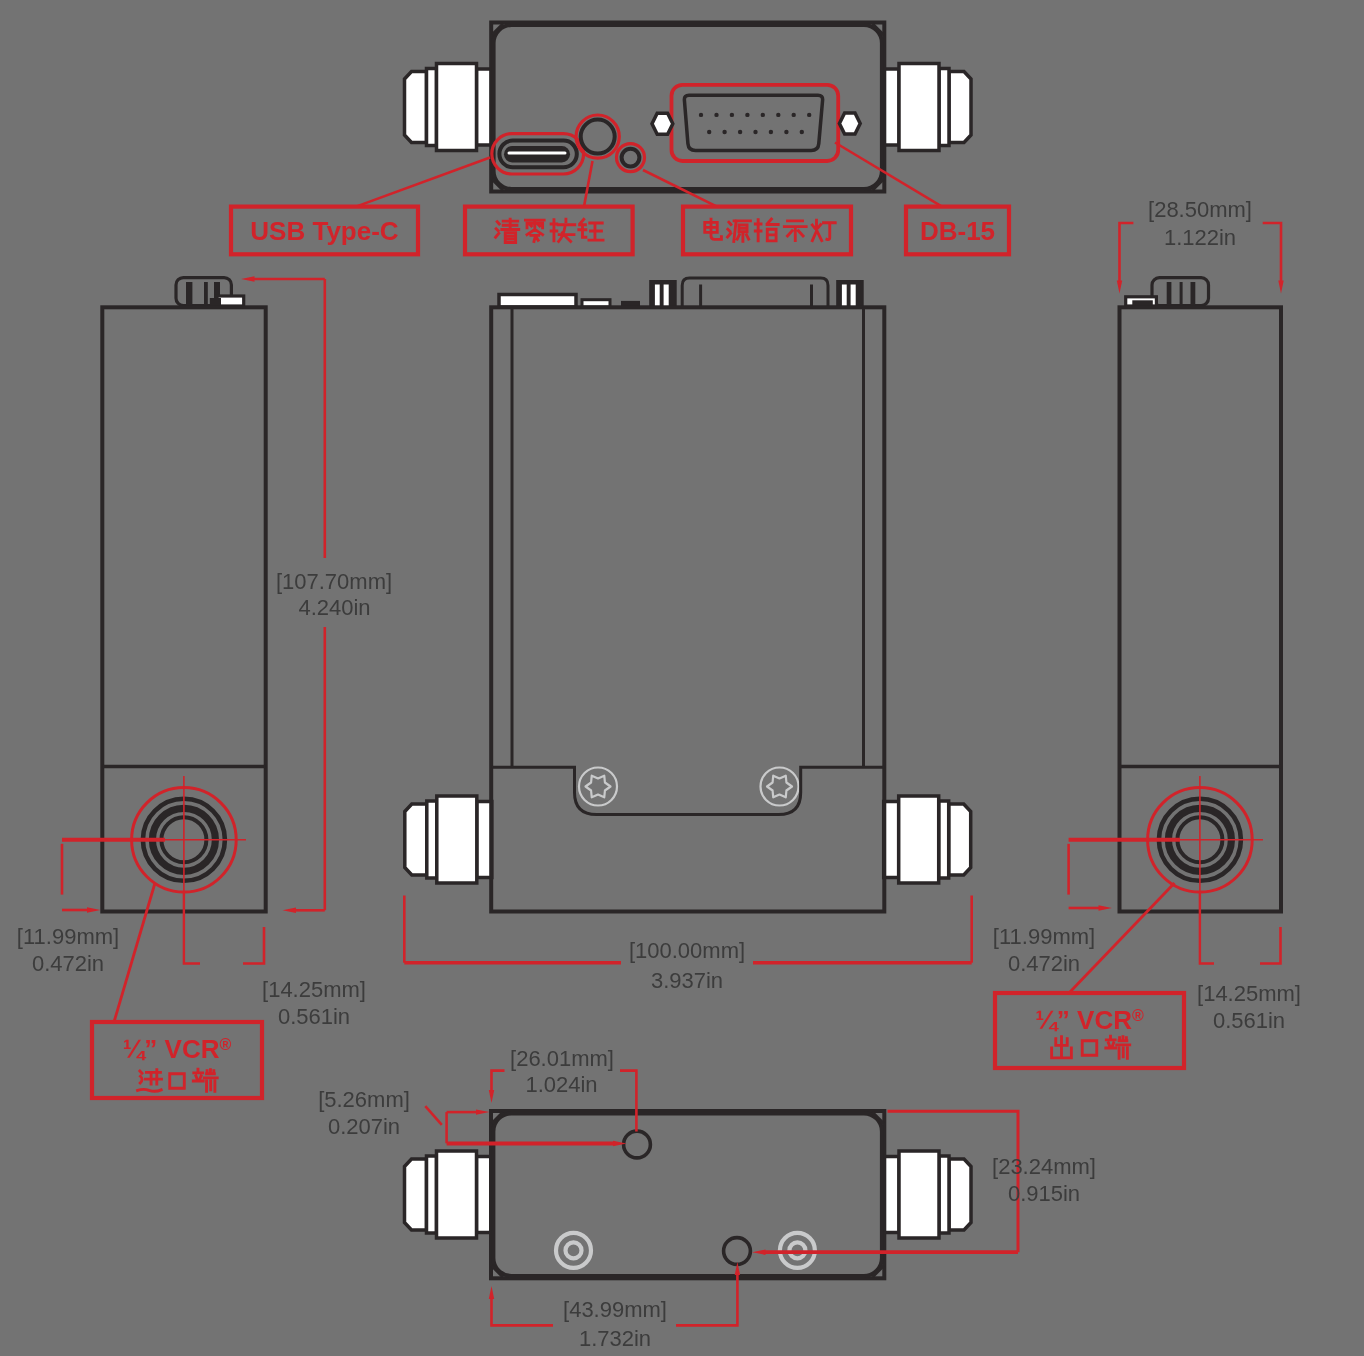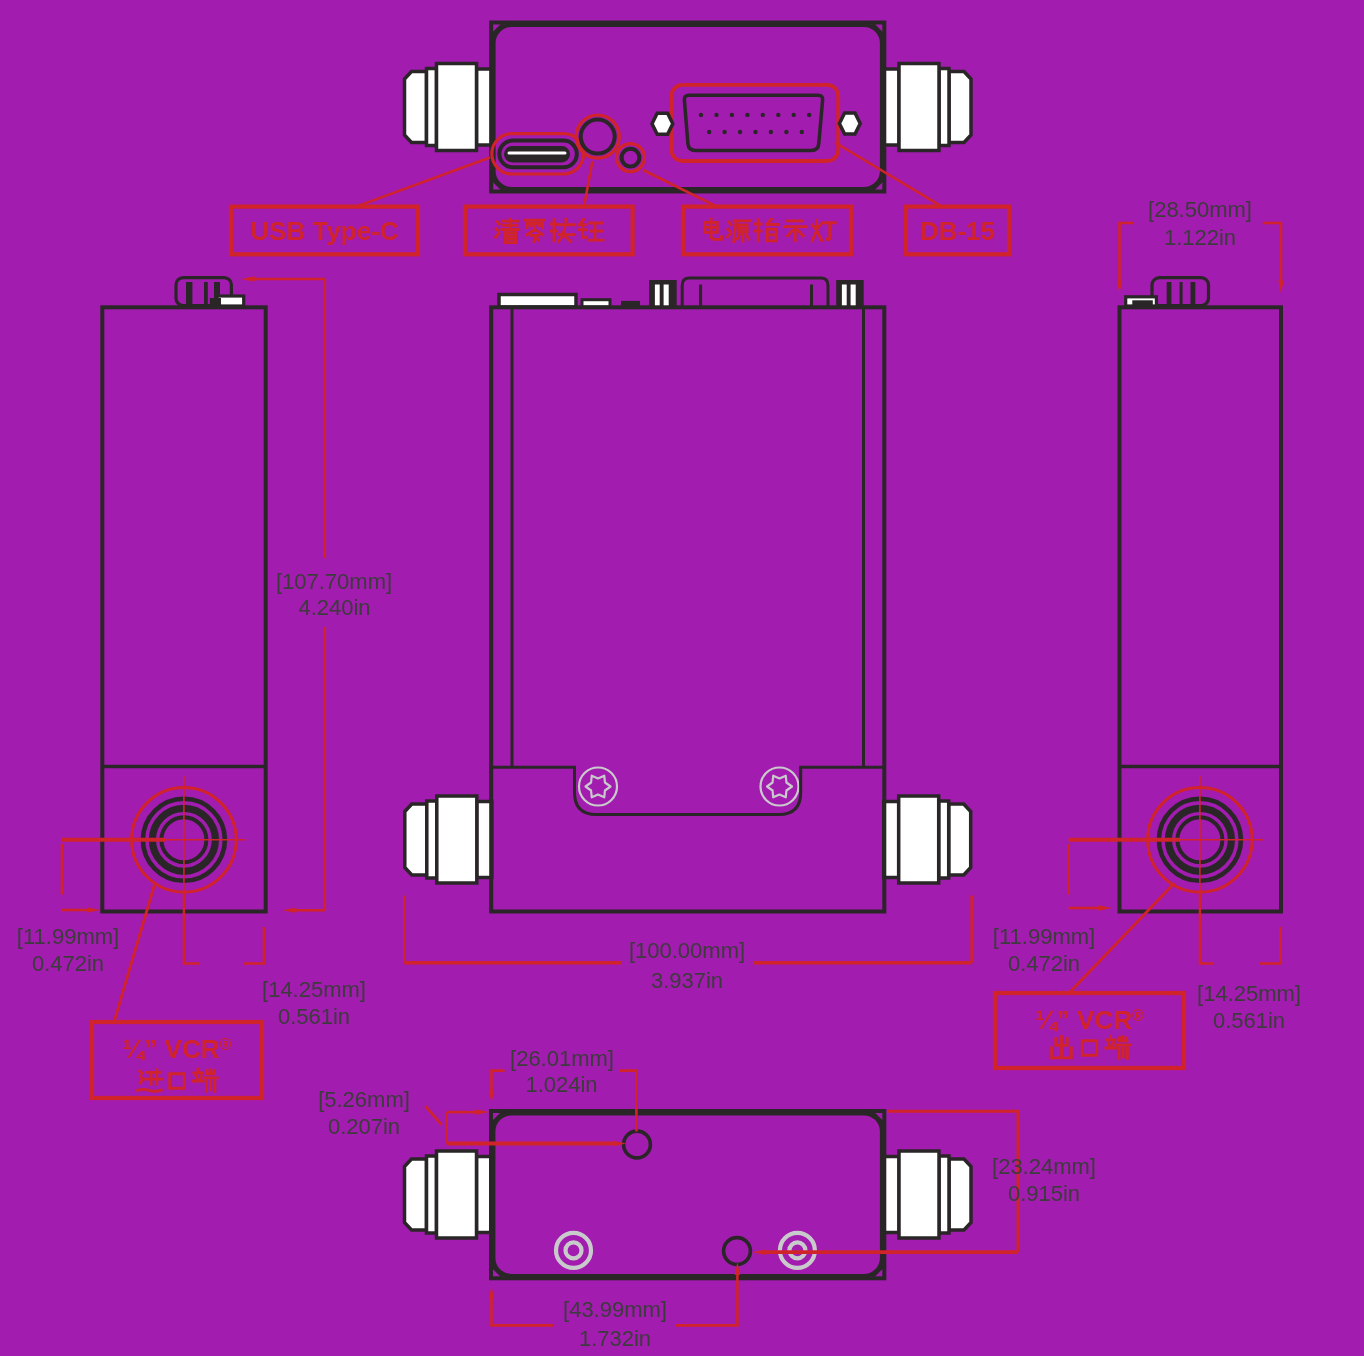--- a/index.html
+++ b/index.html
@@ -1,15 +1,15 @@
 <!DOCTYPE html>
 <html><head><meta charset="utf-8">
 <style>
 html,body{margin:0;padding:0;background:#fff}
-#wrap{width:1364px;height:1356px;position:relative;overflow:hidden;background:#a21caf}
+#wrap{width:1364px;height:1356px;position:relative;overflow:hidden;background:#737373}
 svg{display:block}
 text{font-family:"Liberation Sans",sans-serif}
 .dim{fill:#3c3c3c;font-size:22px;text-anchor:middle}
 .lbl{fill:#d1232a;font-size:26px;font-weight:bold;text-anchor:middle}
 .k{stroke:#2a2627;fill:#fff;stroke-width:3.5}
 .kl{stroke:#2a2627;fill:none;stroke-width:3.5}
 .kt{stroke:#2a2627;fill:none;stroke-width:4}
 .kf{fill:#2a2627;stroke:none}
 .r{stroke:#d1232a;fill:none;stroke-width:2.6}
 .rt{stroke:#d1232a;fill:none;stroke-width:3.8}

